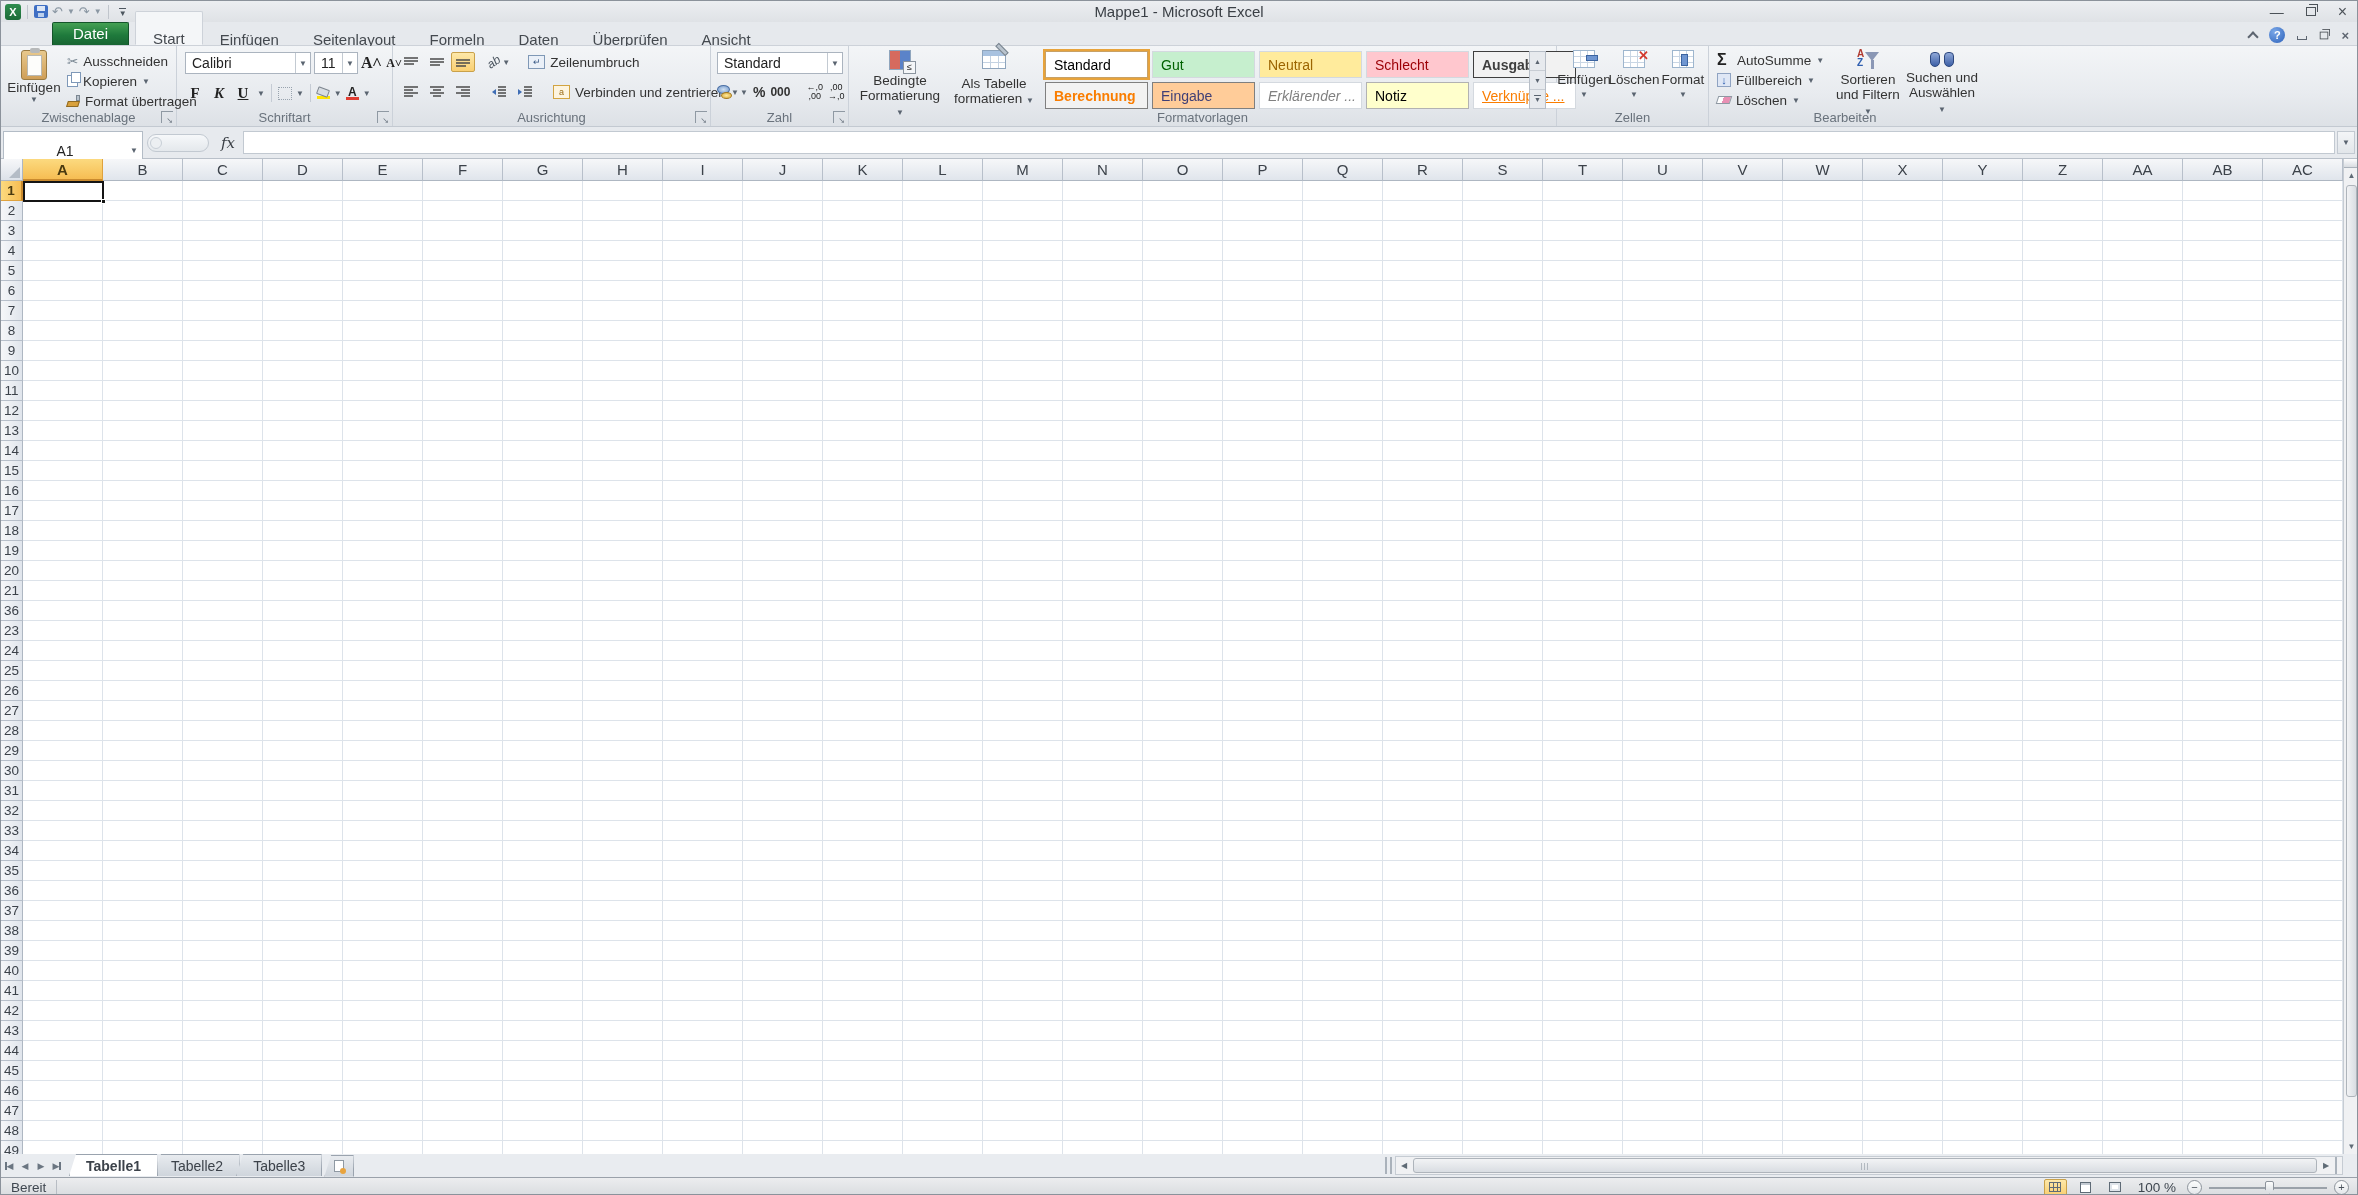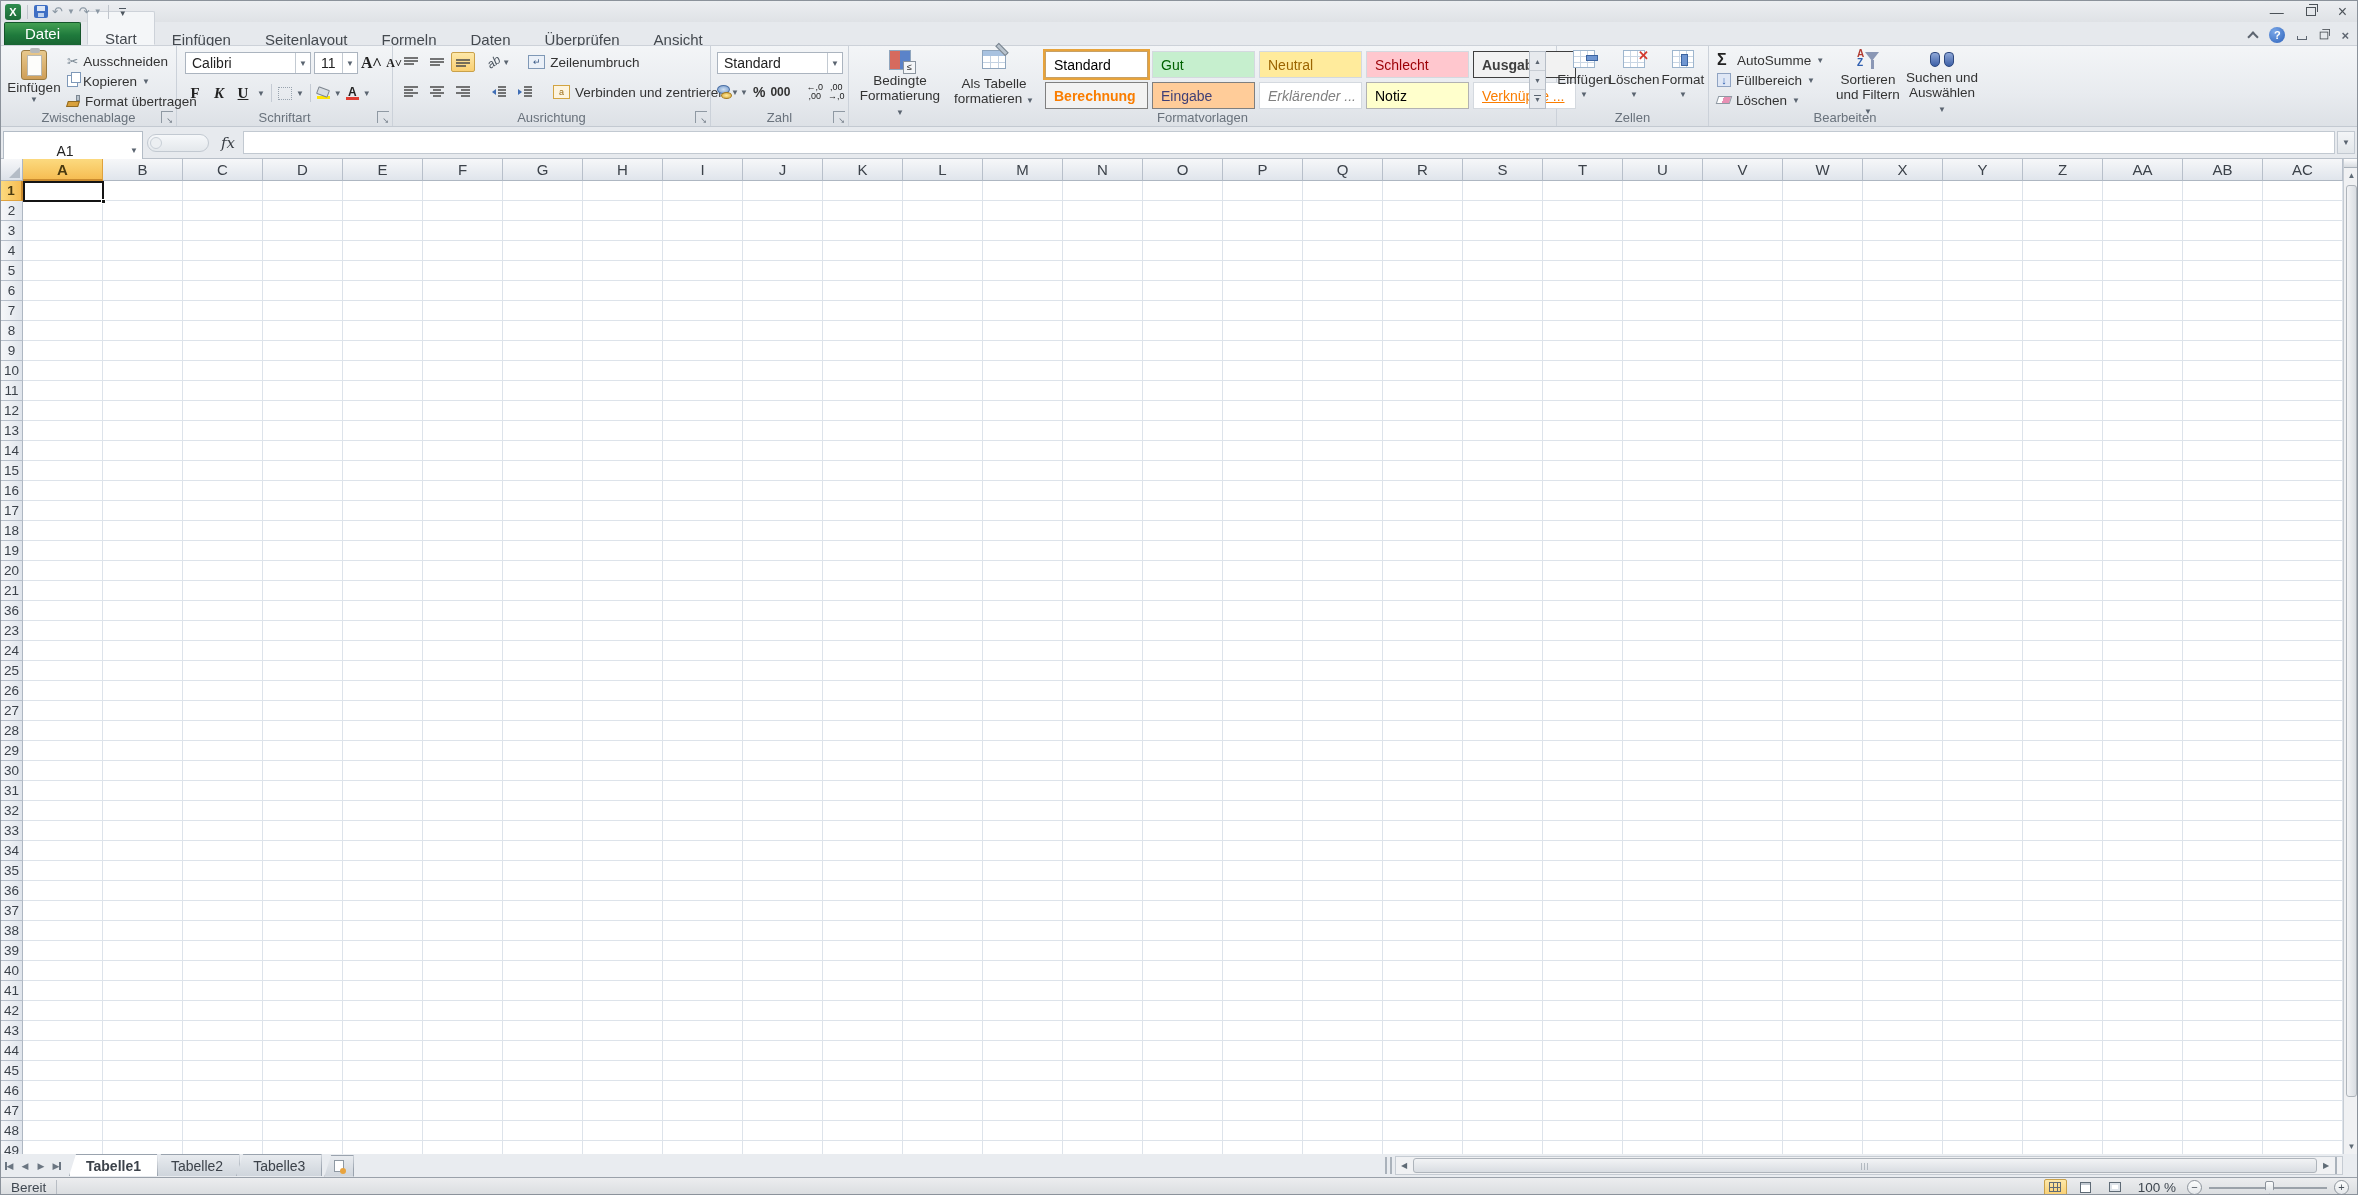--- a/index.html
+++ b/index.html
@@ -26,21 +26,21 @@
   .winctl{position:absolute;right:10px;top:0;display:flex;gap:22px;align-items:center;height:21px;z-index:2;
     color:#4c5258;font-size:14px;}
   .box-restore{position:relative;width:10px;height:9px;border:1px solid #4c5258;background:transparent;display:inline-block;}
   .box-restore::before{content:"";position:absolute;left:2px;top:-4px;width:9px;height:8px;border:1px solid #4c5258;border-left-width:0;border-bottom-width:0;}
 
   
   .tabrow{position:absolute;top:21px;left:0;right:0;height:24px;background:#e6e9ed;
     border-bottom:1px solid #cdd2d9;display:flex;align-items:flex-end;padding-left:3px;}
   .tab{height:23px;line-height:22px;padding:16px 17px;font-size:15px;color:#44494f;cursor:default;}
   .tab.file{background:linear-gradient(#44a053,#1f7a3c 55%,#186532);color:#fff;
-    border:1px solid #14542a;border-bottom:none;border-radius:2px 2px 0 0;padding:0 20px;margin-right:6px;}
+    border:1px solid #14542a;border-bottom:none;border-radius:2px 2px 0 0;padding:0 20px;margin-right:6px;margin-left:48px;}
   .tab.active{background:#f4f6f8;border:1px solid #cdd2d9;border-bottom:1px solid #f4f6f8;
     border-radius:2px 2px 0 0;}
 
   .ribbon-right{position:absolute;top:26px;right:8px;display:flex;gap:12px;align-items:center;z-index:5;}
   .chev-up{width:8px;height:8px;border-top:2px solid #5d6membro570;border-top:2px solid #5d6570;border-right:2px solid #5d6570;transform:rotate(-45deg);margin-top:3px;}
   .help-ic{width:16px;height:16px;border-radius:50%;background:radial-gradient(circle at 35% 30%,#7aa7e8,#2d62bb);
     color:#fff;font-size:11px;font-weight:bold;display:flex;align-items:center;justify-content:center;}
   .wb-min{width:10px;height:4px;border:1px solid #5d6570;border-top:none;margin-top:5px;}
   .wb-close{font-size:13px;color:#5d6570;font-weight:bold;}
 
@@ -228,20 +228,21 @@
       <span class="xl-logo">X</span>
       <span class="qat-sep"></span>
       <span class="save-ic"></span>
       <span class="undo">↶</span>
       <span class="mini-dd">▼</span>
       <span class="redo">↷</span>
       <span class="mini-dd">▼</span>
       <span class="qat-sep"></span>
       <span class="qat-more"><i></i>▼</span>
     </div>
+    <div class="wtitle">Mappe1 - Microsoft Excel</div>
     <div class="winctl">
       <span>—</span>
       <span class="box-restore"></span>
       <span style="font-size:16px;">×</span>
     </div>
   </div>
 
   <div class="tabrow">
       <div class="tab file">Datei</div>
       <div class="tab active">Start</div>

